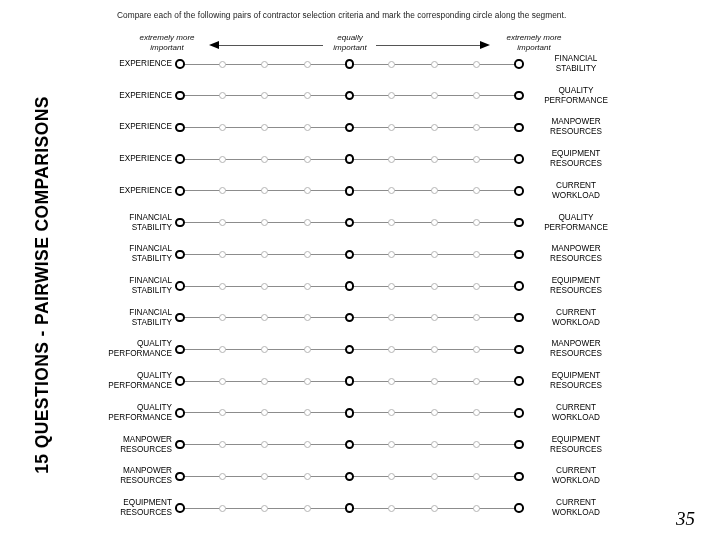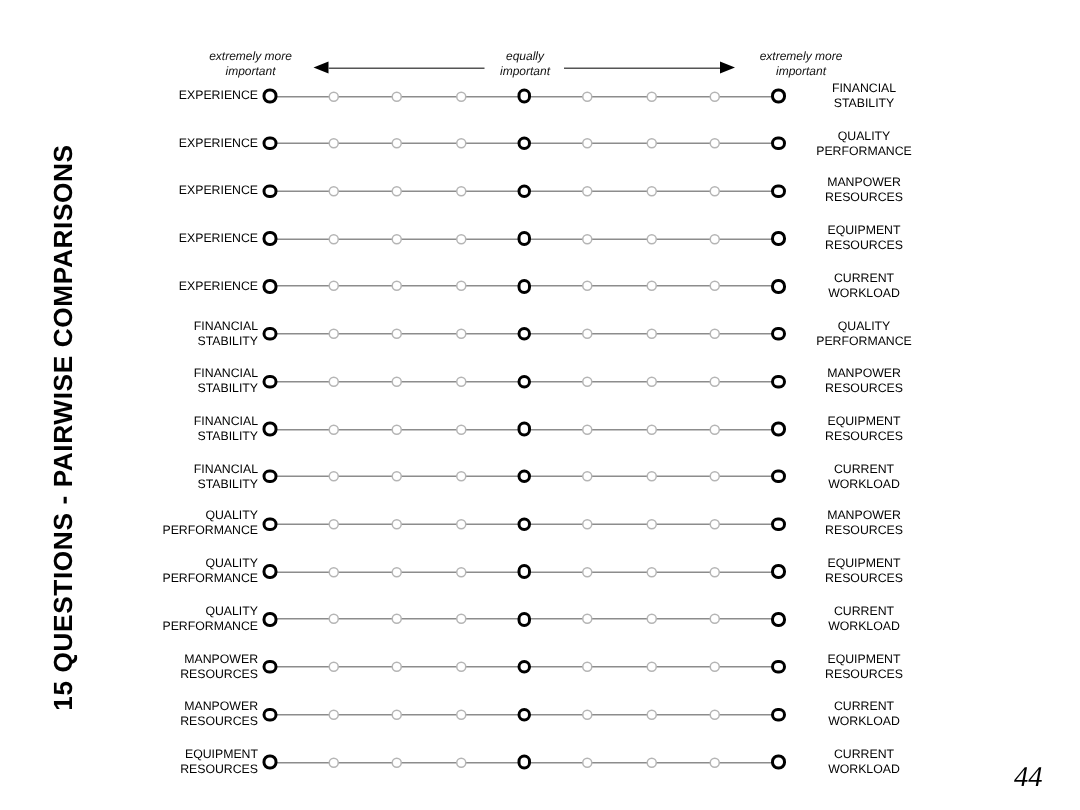--- a/index.html
+++ b/index.html
@@ -177,20 +177,21 @@
     color: #000000;
   }
 </style>
 </head>
 <body>
 
 <div id="slide">
 
   <div id="side-title">15  QUESTIONS  - PAIRWISE COMPARISONS</div>
 
+  <div id="instruction">Compare each of the following pairs of contractor selection criteria and mark the corresponding circle along the segment.</div>
 
   <div id="scale-header">
     <div class="hdr-label" id="hdr-left">extremely more<br>important</div>
 
     <div class="arrow-wrap" id="arrow-left">
       <div class="arrow-head"></div>
       <div class="arrow-line"></div>
     </div>
 
     <div class="hdr-label" id="hdr-center">equally<br>important</div>
@@ -409,15 +410,15 @@
         <div class="dot minor" style="left: 307.125px;"></div>
         <div class="dot major" style="left: 349.5px;"></div>
         <div class="dot minor" style="left: 391.875px;"></div>
         <div class="dot minor" style="left: 434.25px;"></div>
         <div class="dot minor" style="left: 476.625px;"></div>
         <div class="dot major" style="left: 519px;"></div>
         <div class="row-label label-right" style="left: 532px;">CURRENT<br>WORKLOAD</div>
       </div>
     </div>
 
-  <div id="page-number">44</div>
+  <div id="page-number">35</div>
 
 </div>
 
 </body></html>

